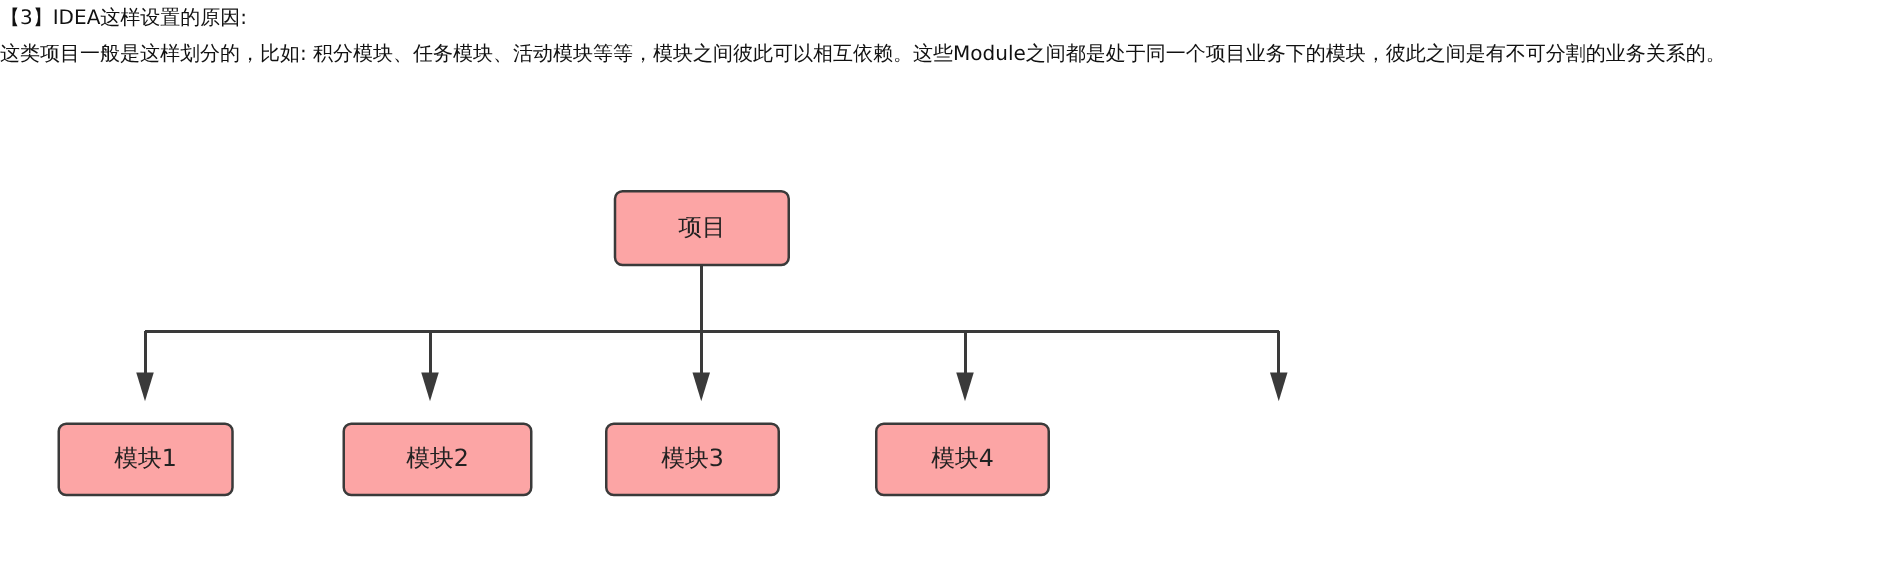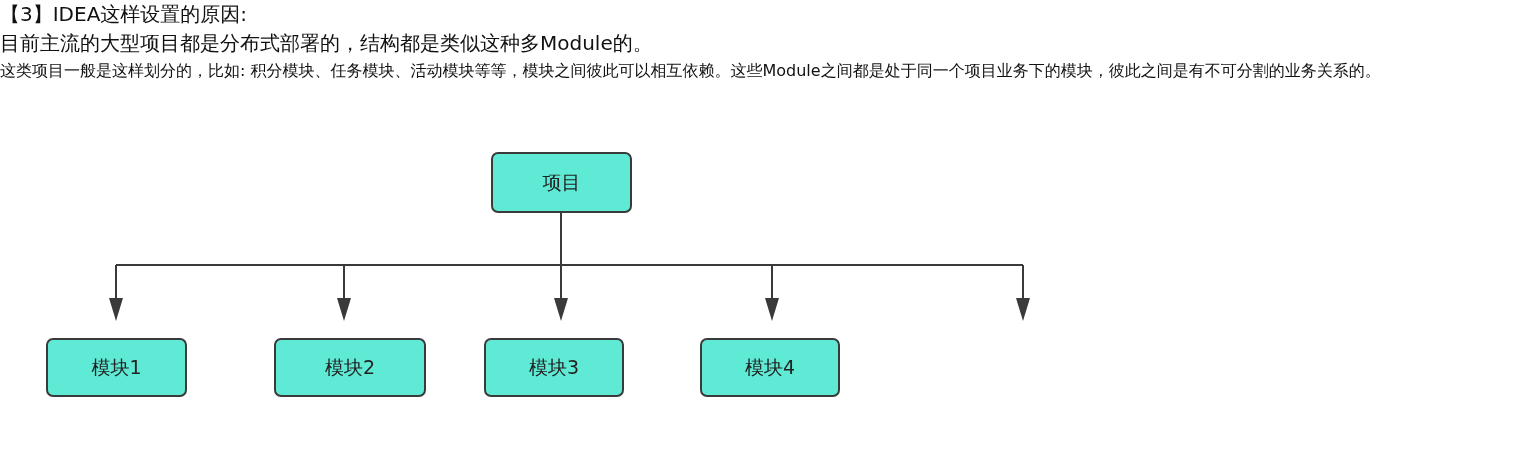--- a/index.html
+++ b/index.html
@@ -18,21 +18,21 @@
 
   
   #prose-block {
     position: absolute;
     left: 0;
     top: 0;
     width: 1517px;
     padding: 0;
   }
   .prose-line {
-    font-size: 20px;
+    font-size: 16px;
     line-height: 28.5px;
     white-space: pre;
     color: #111111;
     letter-spacing: 0px;
   }
   .prose-para {
     font-size: 16px;
     line-height: 28.5px;
     color: #111111;
     width: 1517px;
@@ -49,21 +49,21 @@
   #diagram-svg {
     position: absolute;
     left: 0;
     top: 0;
   }
   .node-box {
     position: absolute;
     box-sizing: border-box;
     border: 2px solid #3a3a3a;
     border-radius: 7px;
-    background: #5eead4;
+    background: #fca5a5;
     display: flex;
     align-items: center;
     justify-content: center;
   }
   .node-label {
     font-size: 19px;
     color: #222222;
     line-height: 1;
     white-space: nowrap;
   }
@@ -82,21 +82,20 @@
   .leaf-1 { left: 274px; width: 152px; }
   .leaf-2 { left: 484px; width: 140px; }
   .leaf-3 { left: 700px; width: 140px; }
   .leaf-4 { left: 954px; width: 140px; }
 </style>
 </head>
 <body>
 
 <div id="prose-block">
   <div class="prose-line">【3】IDEA这样设置的原因:</div>
-  <div class="prose-line">目前主流的大型项目都是分布式部署的，结构都是类似这种多Module的。</div>
   <div class="prose-para">这类项目一般是这样划分的，比如: 积分模块、任务模块、活动模块等等，模块之间彼此可以相互依赖。这些Module之间都是处于同一个项目业务下的模块，彼此之间是有不可分割的业务关系的。</div>
 </div>
 
 <div id="diagram">
 
   <svg id="diagram-svg" width="1517" height="325">
     <g stroke="#3a3a3a" stroke-width="2.4" fill="none" shape-rendering="crispEdges">
 
       <line x1="561" y1="73" x2="561" y2="125"></line>
 

